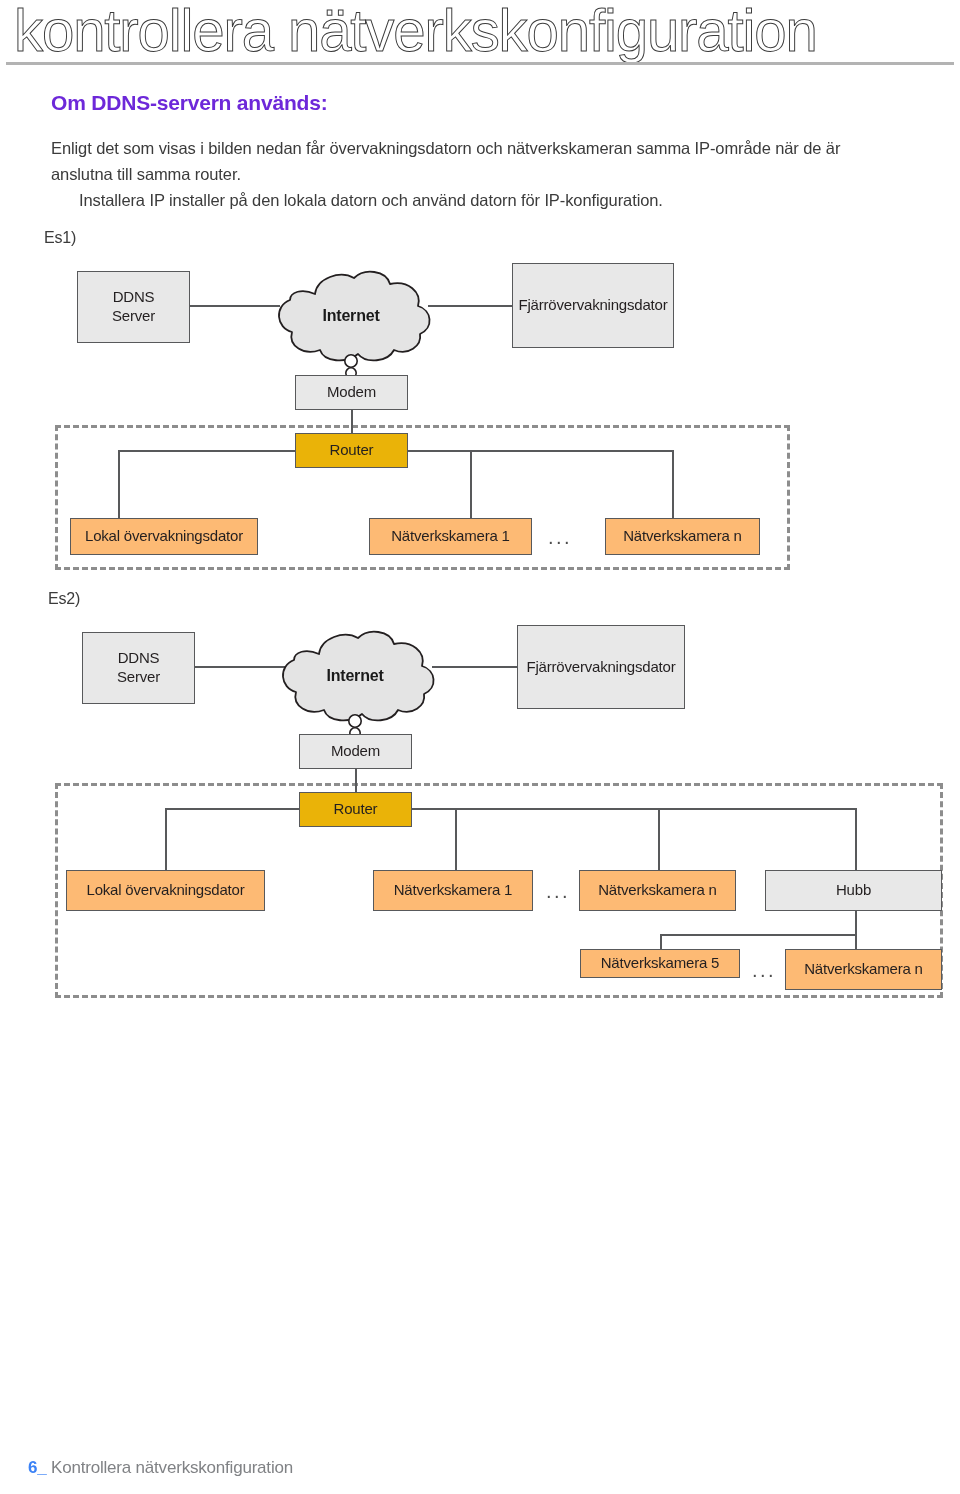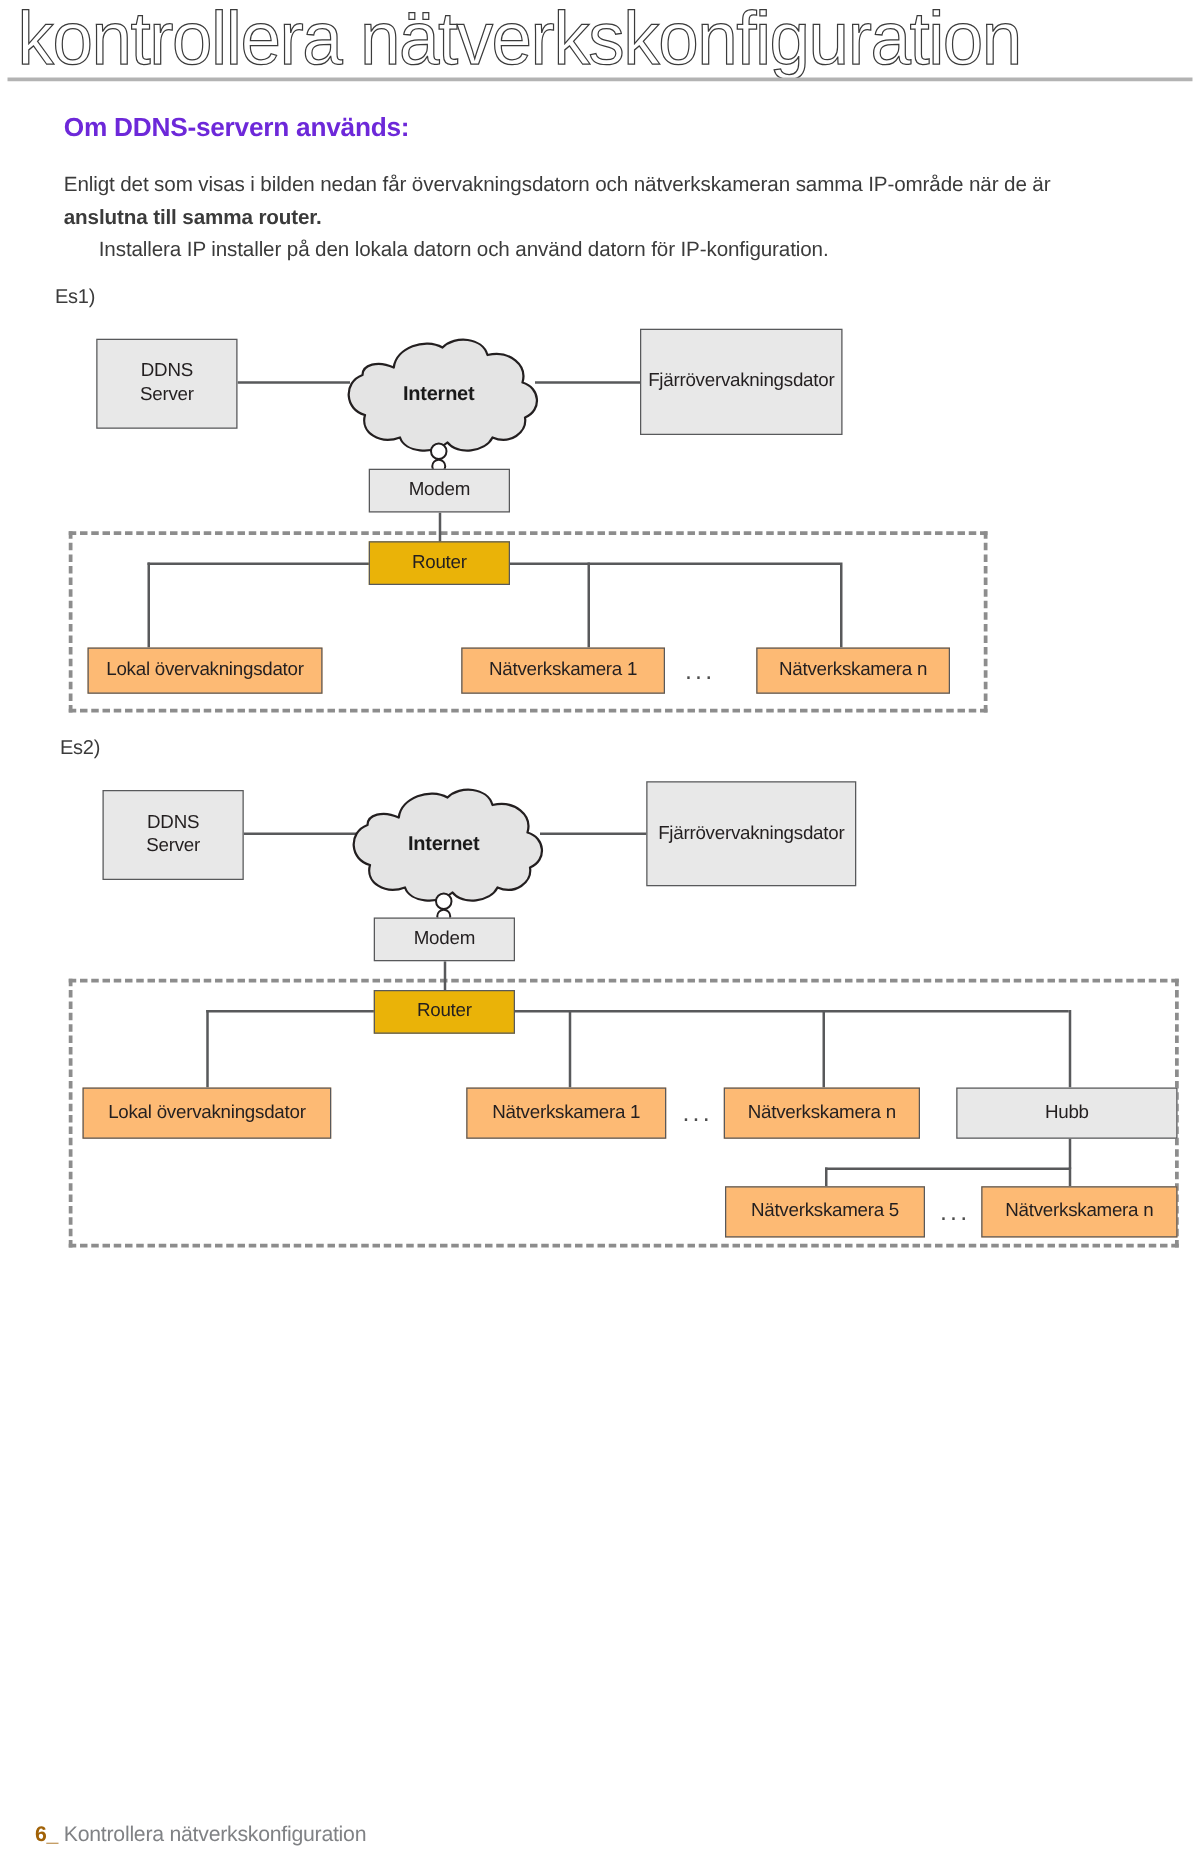--- a/index.html
+++ b/index.html
@@ -50,21 +50,21 @@
   }
   .intro-line {
     position: absolute;
     left: 51px;
     font-size: 16.5px;
     letter-spacing: -0.1px;
     color: #3b3b3b;
     white-space: nowrap;
   }
   #intro-l1 { top: 139px; }
-  #intro-l2 { top: 165px; font-weight: bold; }
+  #intro-l2 { top: 165px; }
   #intro-l3 { top: 191px; margin-left: 28px; }
 
   
   .diagram { position: absolute; left: 0; top: 0; width: 960px; }
 
   .es-label {
     position: absolute;
     font-size: 16px;
     color: #3b3b3b;
     letter-spacing: -0.2px;
@@ -125,21 +125,21 @@
   }
 
   
   #footer {
     position: absolute;
     left: 28px; top: 1458px;
     font-size: 17px;
     color: #808285;
     letter-spacing: -0.2px;
   }
-  #footer .pg { font-weight: bold; color: #a16207; }
+  #footer .pg { font-weight: bold; color: #3b82f6; }
 </style>
 </head>
 <body>
 
 <div id="page-title">kontrollera nätverkskonfiguration</div>
 <div id="title-rule"></div>
 
 <div id="intro-heading">Om DDNS-servern används:</div>
 <div class="intro-line" id="intro-l1">Enligt det som visas i bilden nedan får övervakningsdatorn och nätverkskameran samma IP-område när de är</div>
 <div class="intro-line" id="intro-l2">anslutna till samma router.</div>
@@ -240,21 +240,21 @@
   <div class="node" style="left:66px; top:870px; width:199px; height:41px;">Lokal övervakningsdator</div>
 
   <div class="node" style="left:373px; top:870px; width:160px; height:41px;">Nätverkskamera 1</div>
 
   <div class="ellipsis" style="left:546px; top:880px;">...</div>
 
   <div class="node" style="left:579px; top:870px; width:157px; height:41px;">Nätverkskamera n</div>
 
   <div class="node shade-light" style="left:765px; top:870px; width:177px; height:41px;">Hubb</div>
 
-  <div class="node" style="left:580px; top:949px; width:160px; height:41px;">Nätverkskamera 5</div>
+  <div class="node" style="left:580px; top:949px; width:160px; height:29px;">Nätverkskamera 5</div>
 
   <div class="ellipsis" style="left:752px; top:959px;">...</div>
 
   <div class="node" style="left:785px; top:949px; width:157px; height:41px;">Nätverkskamera n</div>
 </div>
 
 <div id="footer">
   <span class="pg">6_</span>
   <span>Kontrollera nätverkskonfiguration</span>
 </div>

